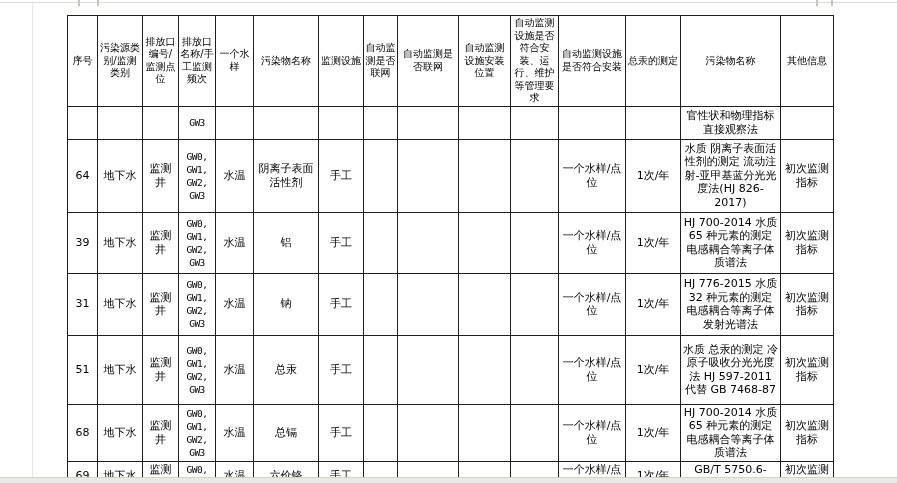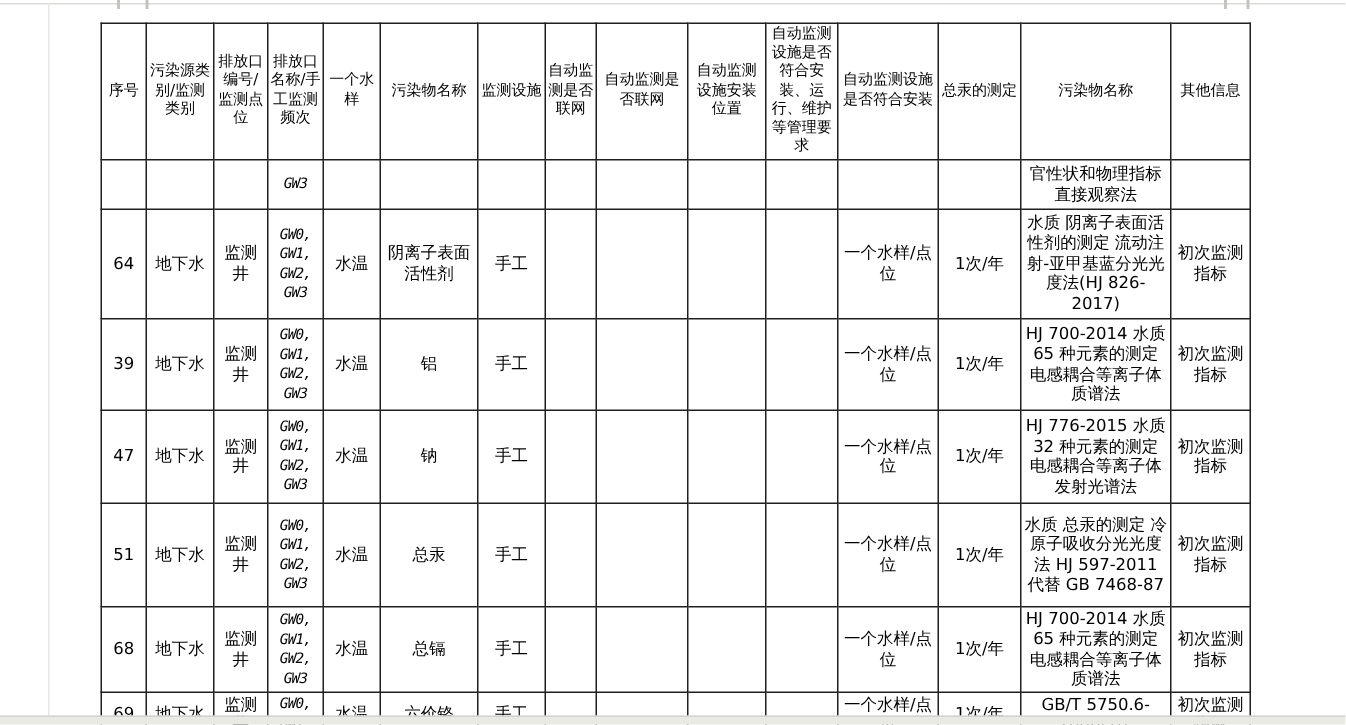--- a/index.html
+++ b/index.html
@@ -38,21 +38,20 @@
     font-size:10px; line-height:12.5px;
     padding:1px 1px;
   }
   td {
     font-size:11px; line-height:13.5px;
   }
   td.code {
     font-size:9.5px; line-height:13px;
     font-family:"DejaVu Sans Mono", monospace;
     letter-spacing:-0.5px;
-    font-style:italic;
   }
   tbody tr.last-row td { border-bottom:1px dashed #8f8f8f; }
 </style>
 </head>
 <body>
 
 <div class="screen">
   <div class="page-top-line"></div>
   <div class="margin-guide"></div>
   <div class="ruler-tick" style="left:78px"></div>
@@ -149,21 +148,21 @@
           <td></td>
           <td></td>
           <td></td>
           <td></td>
           <td>一个水样/点位</td>
           <td>1次/年</td>
           <td>HJ 700-2014 水质 65 种元素的测定 电感耦合等离子体质谱法</td>
           <td>初次监测指标</td>
         </tr>
         <tr style="height: 62px;">
-          <td>47</td>
+          <td>31</td>
           <td>地下水</td>
           <td>监测井</td>
           <td class="code">GW0,
 GW1,
 GW2,
 GW3</td>
           <td>水温</td>
           <td>钠</td>
           <td>手工</td>
           <td></td>

